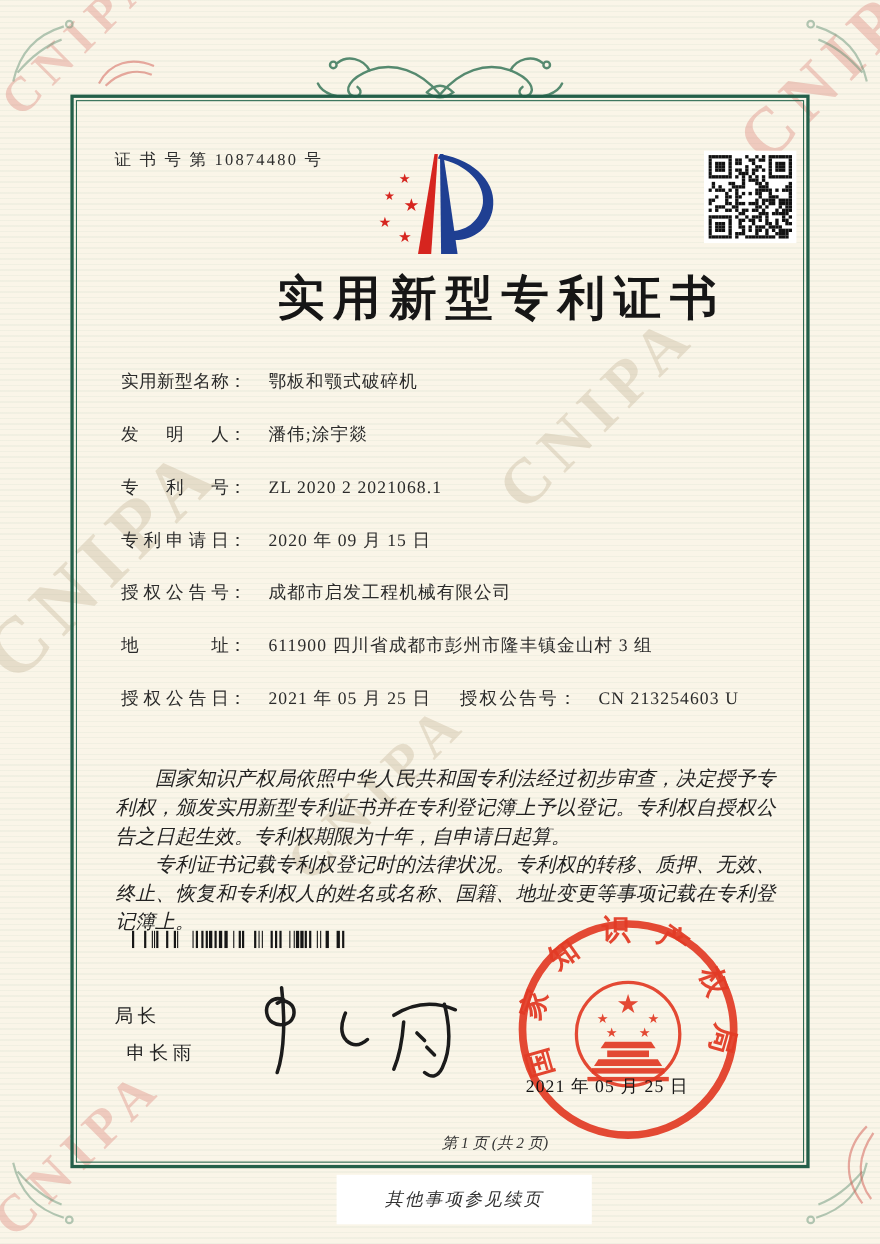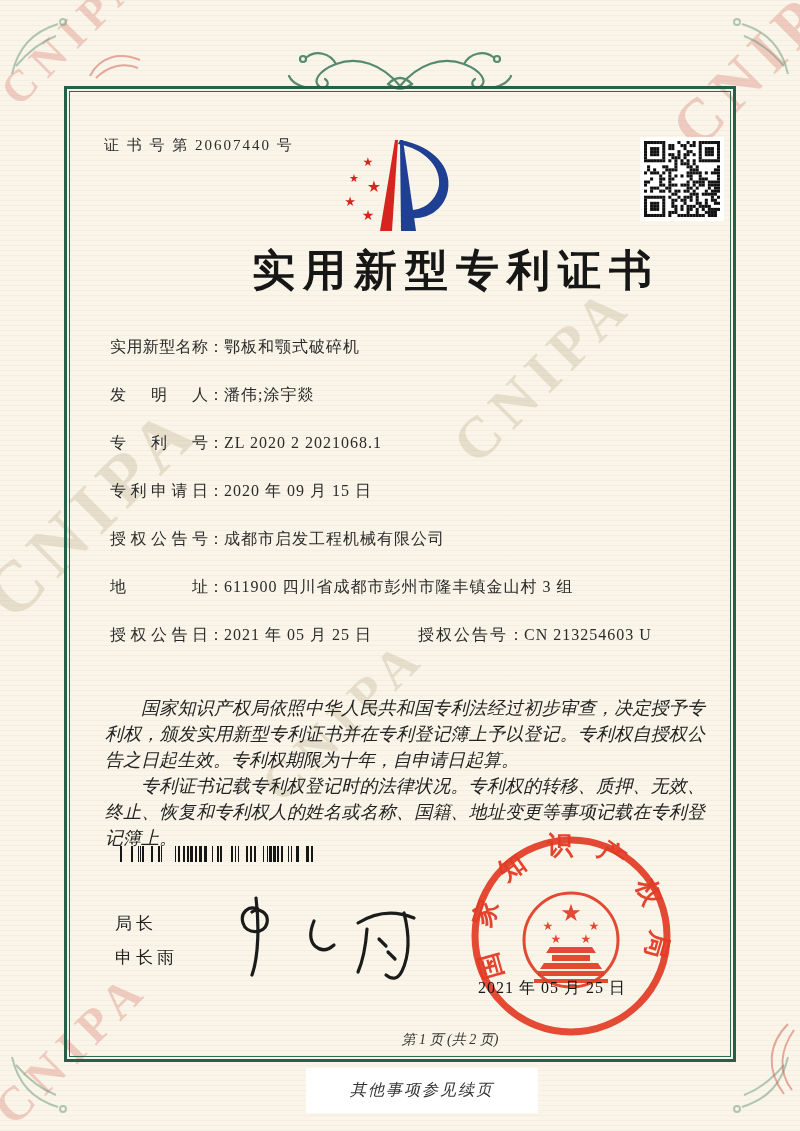--- a/index.html
+++ b/index.html
@@ -34,28 +34,28 @@
   .cert-no{position:absolute;left:104px;top:136px;font-size:15px;
     letter-spacing:2px;color:#2d2d2d;}
   .logo{position:absolute;left:338px;top:134px;width:124px;height:100px;}
   .qr{position:absolute;left:640px;top:137px;width:84px;height:84px;background:#ffffff;}
   .qr svg{position:absolute;left:4px;top:4px;}
   .title{position:absolute;left:64px;top:242px;width:784px;text-align:center;
     font-size:43px;font-weight:bold;letter-spacing:8px;color:#161616;}
   .frow{position:absolute;left:110px;font-size:16px;color:#2b2b2b;white-space:nowrap;}
   .flabel{display:inline-block;width:98px;text-align:justify;text-align-last:justify;}
   .fcolon{display:inline-block;}
-  .fvalue{margin-left:0;letter-spacing:1px;}
+  .fvalue{margin-left:20px;letter-spacing:1px;}
   .frow-grant{position:absolute;left:418px;font-size:16px;color:#2b2b2b;white-space:nowrap;}
   .flabel-grant{letter-spacing:2px;}
   .paras{position:absolute;left:105px;top:695px;width:600px;font-size:18px;
     line-height:26px;color:#222;text-align:justify;font-style:italic;}
   .paras p{margin:0;text-indent:2em;}
   .barcode{position:absolute;left:113px;top:846px;width:204px;height:16px;}
-  .sig-title{position:absolute;left:115px;top:912px;font-size:17px;letter-spacing:4px;
+  .sig-title{position:absolute;left:104px;top:912px;font-size:17px;letter-spacing:4px;
     color:#222;font-family:Liberation Mono, monospace;}
   .sig-name{position:absolute;left:115px;top:946px;font-size:17px;letter-spacing:4px;
     color:#222;font-family:"Liberation Sans",sans-serif;}
   .sig-hand{position:absolute;left:228px;top:893px;width:205px;height:95px;}
   .seal{position:absolute;left:466px;top:831px;width:210px;height:210px;z-index:5;}
   .seal-date{position:absolute;left:478px;top:978px;width:180px;font-size:16px;
     letter-spacing:1px;color:#151515;z-index:6;white-space:nowrap;}
   .page-num{position:absolute;left:64px;top:1031px;width:772px;text-align:center;
     font-size:14px;color:#333;font-style:italic;z-index:6;}
   .cont-box{position:absolute;left:306px;top:1068px;width:232px;height:45px;
@@ -121,21 +121,21 @@
   <svg class="orn" style="left:748px;top:1020px;" width="50" height="80" viewBox="0 0 50 80">
     <path d="M40,4 C20,24 18,50 36,74 M46,10 C32,30 30,52 44,70" stroke="rgba(210,90,80,0.5)" fill="none" stroke-width="2"></path>
   </svg>
 
   <div class="frame">
     <div class="frame-inner"></div>
   </div>
 
   <div class="content">
 
-    <div class="cert-no">证 书 号 第 20607440 号</div>
+    <div class="cert-no">证 书 号 第 10874480 号</div>
 
     <svg class="logo" viewBox="0 0 124 100">
       <path d="M62,6 C96,12 114,34 110,56 C107,74 91,86 72,84 L70,76 C87,77 99,65 101,51 C103,33 87,15 60,10 Z" fill="#1f3f92"></path>
       <polygon points="57,6 60,6 54,97 42,97" fill="#d6251f"></polygon>
       <polygon points="62,6 65,6 78,97 63,97" fill="#1f3f92"></polygon>
       <text x="30" y="32" font-size="12" fill="#d6251f" text-anchor="middle">★</text>
       <text x="16" y="48" font-size="11" fill="#d6251f" text-anchor="middle">★</text>
       <text x="36" y="58" font-size="16" fill="#d6251f" text-anchor="middle">★</text>
       <text x="12" y="72" font-size="13" fill="#d6251f" text-anchor="middle">★</text>
       <text x="30" y="86" font-size="14" fill="#d6251f" text-anchor="middle">★</text>

